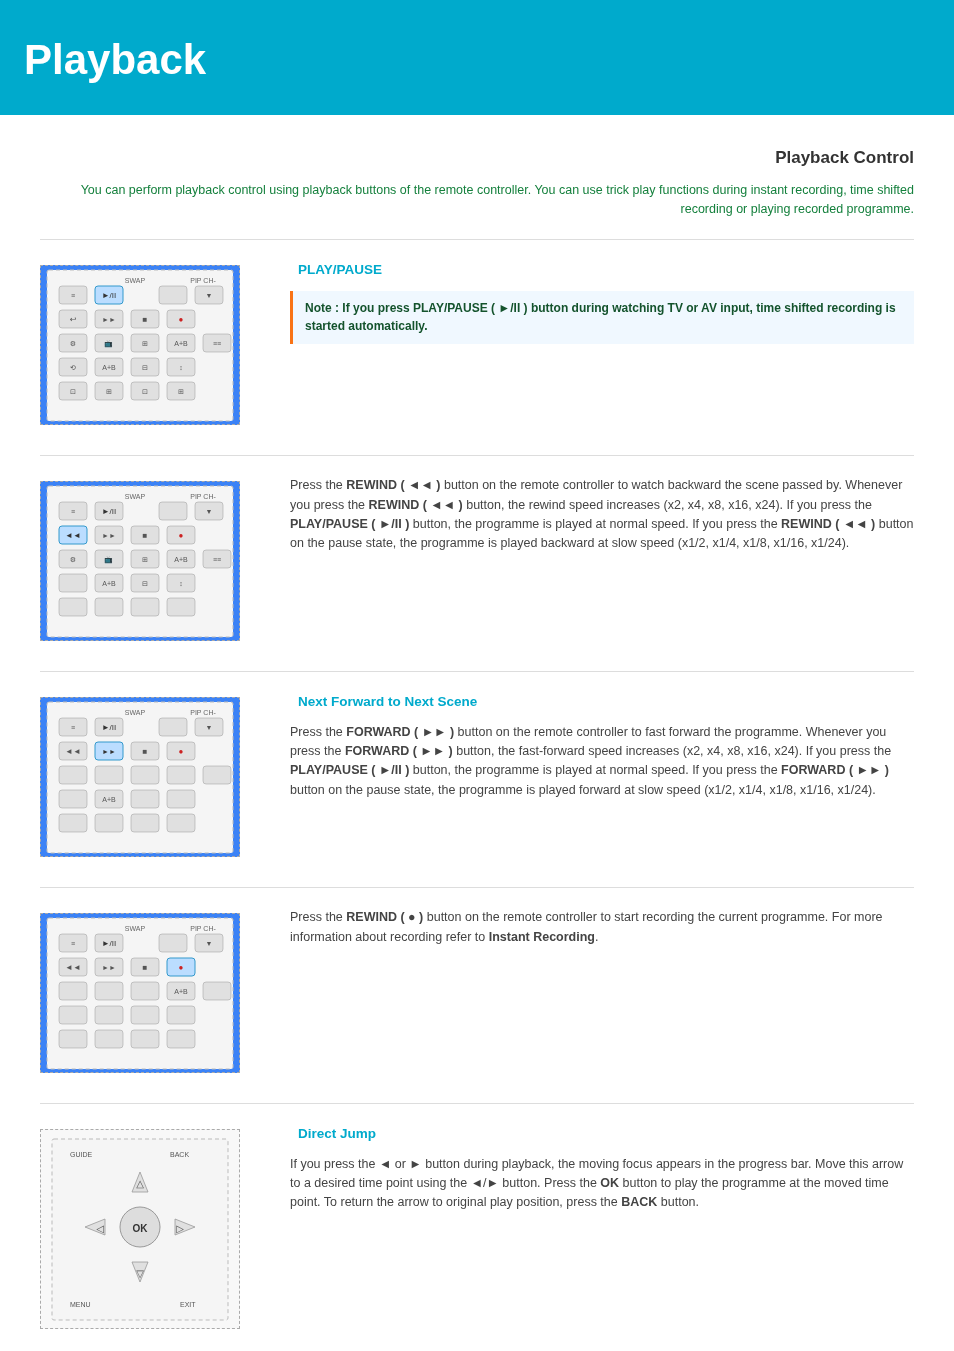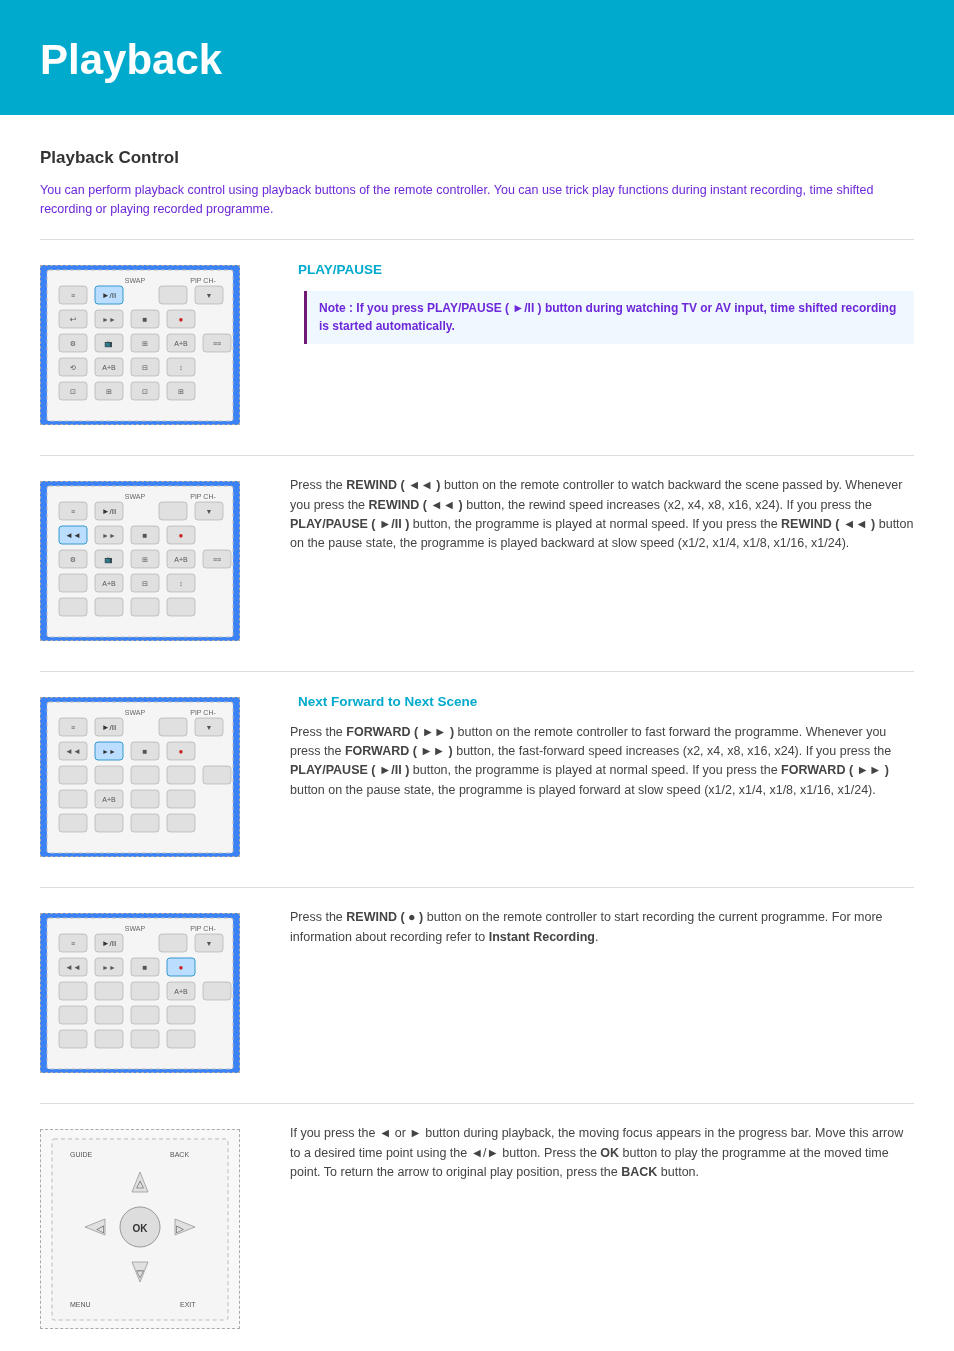--- a/index.html
+++ b/index.html
@@ -9,21 +9,21 @@
       width: 954px;
       min-height: 1351px;
       color: #333;
       font-size: 13px;
       line-height: 1.5;
     }
 
     
     .header {
       background: #00aacc;
-      padding: 28px 40px 20px 40px;
+      padding: 28px 40px 20px 24px;
       min-height: 115px;
       display: flex;
       align-items: flex-start;
     }
     .header-title {
       color: #fff;
       font-size: 42px;
       font-weight: 900;
       letter-spacing: 0px;
     }
@@ -59,28 +59,27 @@
       border-bottom: none;
       padding-left: 8px;
     }
     .section-text p {
       font-size: 12.5px;
       line-height: 1.55;
       color: #444;
       margin-bottom: 8px;
     }
     .section-text p.note-blue {
-      color: #6d28d9;
+      color: #14532d;
       font-weight: normal;
       font-size: 12px;
       background: #f0f8ff;
-      border-left: 3px solid #701a75;
+      border-left: 3px solid #f97316;
       padding: 8px 12px;
       margin-top: 10px;
-      margin-left: 14px;
     }
     .section-text p.note-blue b {
       font-weight: bold;
     }
 
     
     .remote-img {
       border: 1px dashed #aaa;
       background: #3b82f6;
       display: flex;
@@ -114,30 +113,31 @@
 
     
     hr.divider {
       border: none;
       border-top: 1px solid #ddd;
       margin: 20px 0;
     }
 
     
     .intro-section {
+      text-align: right;
     }
     .intro-section .main-heading {
       font-size: 17px;
       font-weight: bold;
       color: #333;
       margin-bottom: 10px;
     }
     .intro-section p {
       font-size: 12.5px;
-      color: #6d28d9;
+      color: #15803d;
       line-height: 1.55;
     }
 
     b, strong { font-weight: bold; }
   </style>
 </head>
 <body>
 
 <div class="header">
   <h1 class="header-title">Playback</h1>
@@ -402,19 +402,20 @@
           <polygon points="90,145 82,125 98,125" fill="#e0e0e0" stroke="#999" stroke-width="0.8"></polygon>
           <text x="90" y="140" font-size="10" fill="#555" text-anchor="middle">▽</text>
 
           <text x="20" y="170" font-size="7" fill="#555">MENU</text>
 
           <text x="130" y="170" font-size="7" fill="#555">EXIT</text>
         </svg>
       </div>
     </div>
     <div class="section-text">
+      <div class="section-heading">Direct Jump</div>
       <p>
         If you press the ◄ or ► button during playback, the moving focus appears in the progress bar. Move this arrow to a desired time point using the ◄/► button. Press the <b>OK</b> button to play the programme at the moved time point. To return the arrow to original play position, press the <b>BACK</b> button.
       </p>
     </div>
   </div>
 
 </div>
 
 </body></html>

